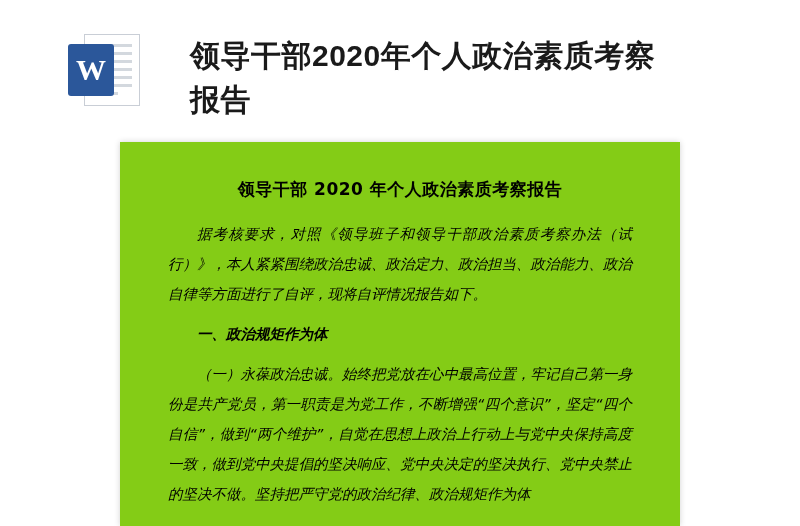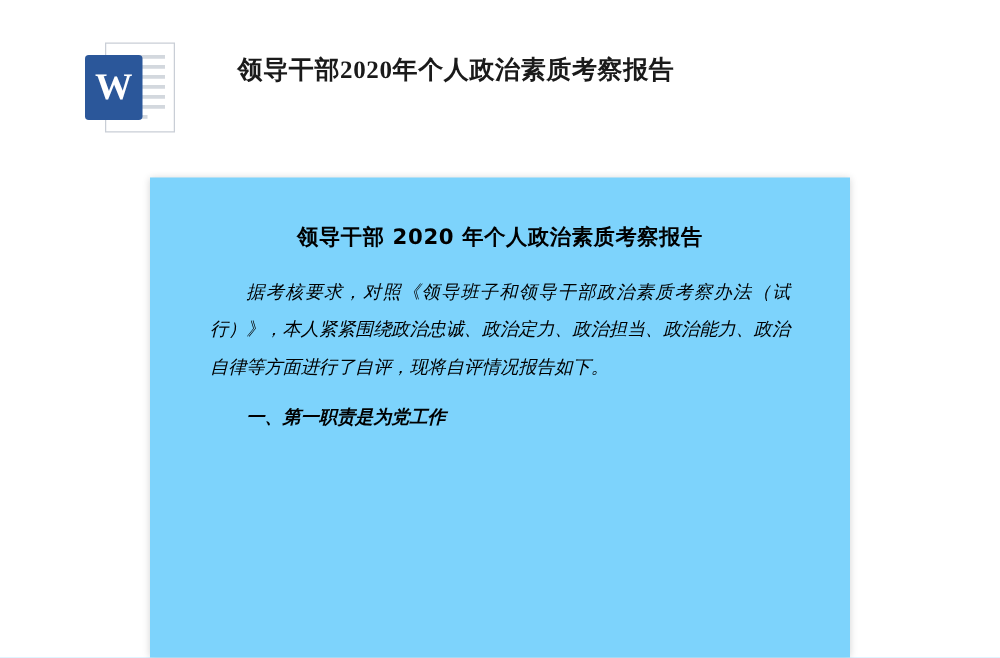--- a/index.html
+++ b/index.html
@@ -77,35 +77,35 @@
     text-align: center;
     font-family: "Liberation Serif", serif;
   }
   .title-block {
     position: absolute;
     left: 190px;
     top: 34px;
     width: 470px;
   }
   .title-text {
-    font-size: 20px;
+    font-size: 30px;
     line-height: 44px;
     color: #1a1a1a;
     font-weight: bold;
-    font-family: Liberation Serif, serif;
+    font-family: Liberation Sans, sans-serif;
     letter-spacing: 0.5px;
   }
   
   .sheet {
     position: absolute;
     left: 120px;
     top: 142px;
     width: 560px;
     height: 384px;
-    background: #7dd3fc;
+    background: #84cc16;
     box-shadow: 0 0 6px rgba(0,0,0,0.18);
     overflow: hidden;
   }
   .sheet-inner {
     padding: 36px 48px 0 48px;
   }
   .doc-title {
     text-align: center;
     font-size: 17px;
     font-weight: bold;
@@ -161,21 +161,22 @@
 
   <div class="sheet">
     <div class="sheet-inner">
 
       <div class="doc-title">领导干部 2020 年个人政治素质考察报告</div>
 
       <p class="para">据考核要求，对照《领导班子和领导干部政治素质考察办法（试行）》，本人紧紧围绕政治忠诚、政治定力、政治担当、政治能力、政治自律等方面进行了自评，现将自评情况报告如下。</p>
 
       <div class="spacer"></div>
 
-      <p class="para heading">一、第一职责是为党工作</p>
+      <p class="para heading">一、政治规矩作为体</p>
 
       <div class="spacer"></div>
 
+      <p class="para">（一）永葆政治忠诚。始终把党放在心中最高位置，牢记自己第一身份是共产党员，第一职责是为党工作，不断增强“四个意识”，坚定“四个自信”，做到“两个维护”，自觉在思想上政治上行动上与党中央保持高度一致，做到党中央提倡的坚决响应、党中央决定的坚决执行、党中央禁止的坚决不做。坚持把严守党的政治纪律、政治规矩作为体</p>
 
     </div>
   </div>
 
 </div>
 
 </body></html>

